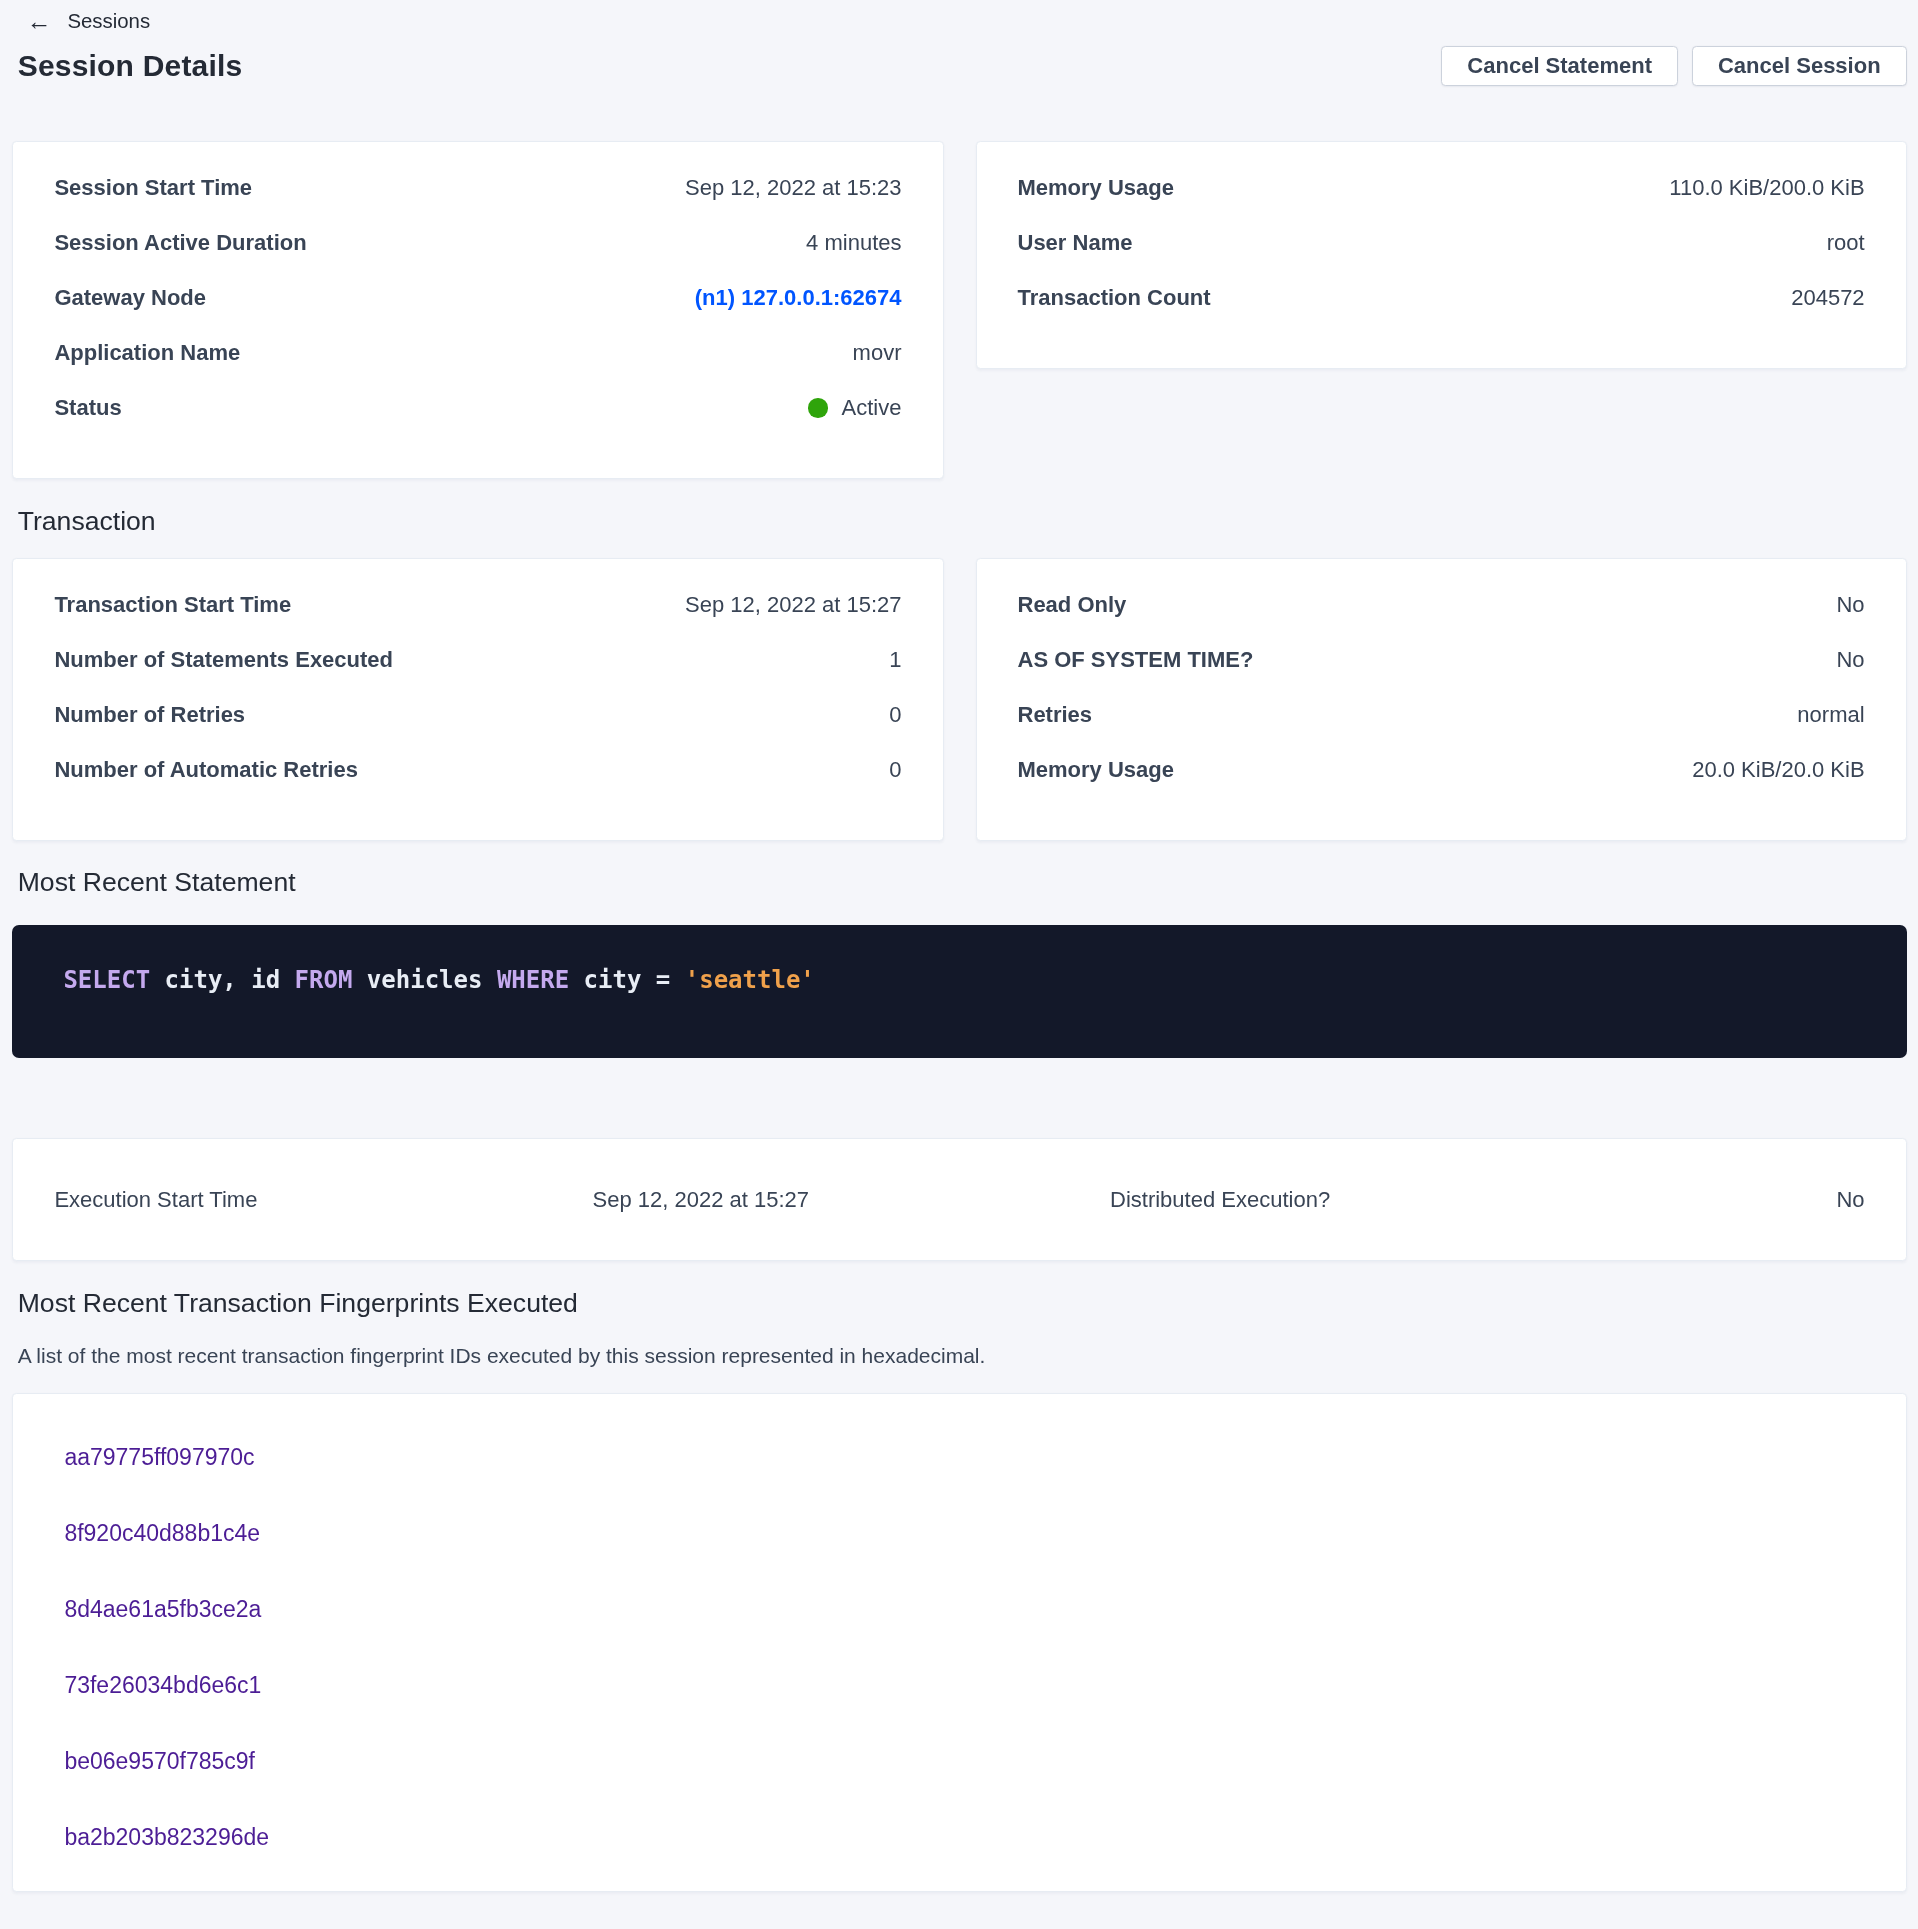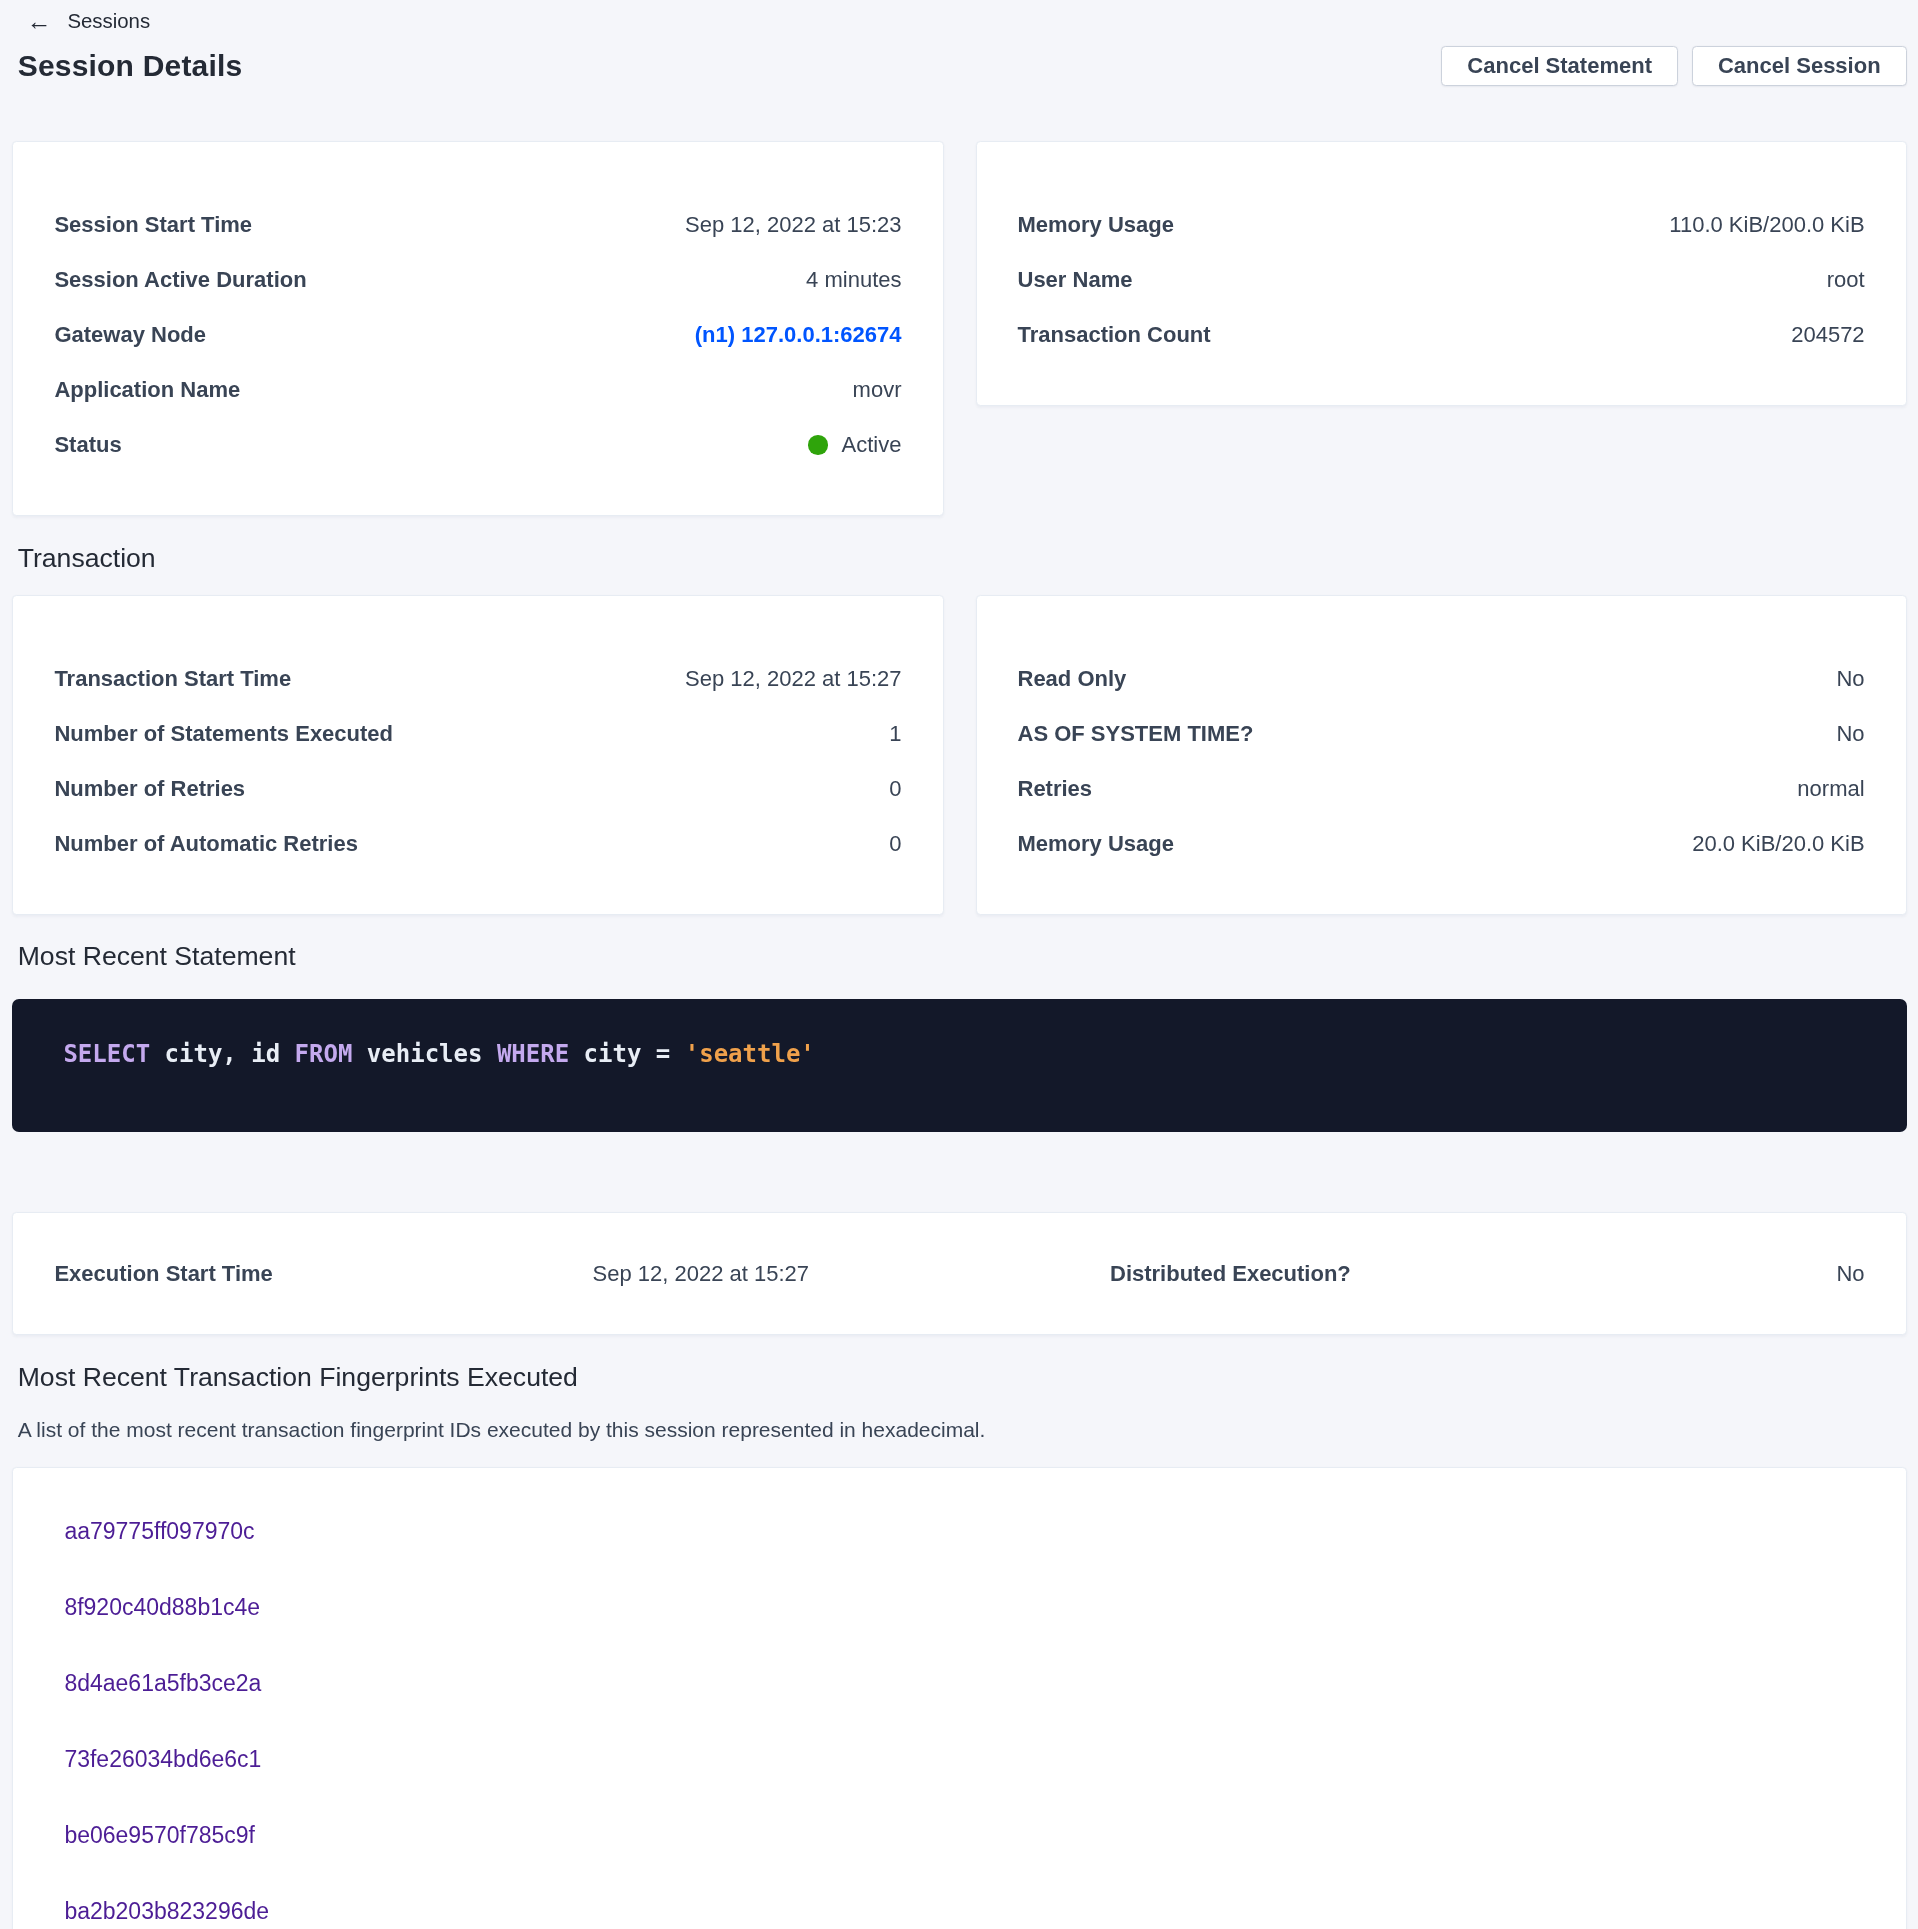--- a/index.html
+++ b/index.html
@@ -57,21 +57,21 @@
   }
 
   
   .cards-row { display: flex; gap: 32px; margin-top: 55px; align-items: flex-start; }
   .card {
     background: #ffffff;
     border: 0.9px solid #e7ecf3;
     border-radius: 4.4px;
     box-shadow: 0 1.8px 2.7px rgba(56,76,108,0.05);
   }
-  .summary-card { flex: 1 1 0; padding: 68px 41px 30px 41px; }
+  .summary-card { flex: 1 1 0; padding: 31px 41px 30px 41px; }
   .srow {
     display: flex;
     justify-content: space-between;
     align-items: flex-start;
     min-height: 55px;
     font-size: 22px;
     line-height: 29px;
   }
   .srow .label { font-weight: 700; color: #394455; padding-right: 26.6px; }
   .srow .value { font-weight: 400; color: #394455; text-align: right; white-space: nowrap; }
@@ -112,21 +112,21 @@
 
   
   .exec-card {
     margin-top: 80px;
     padding: 46px 41px;
     display: grid;
     grid-template-columns: 1fr 1fr;
     column-gap: 301px;
   }
   .exec-pair { display: flex; justify-content: space-between; align-items: baseline; font-size: 22px; line-height: 29px; }
-  .exec-pair .label { font-weight: 700; }
+  .exec-pair .label { font-weight: 400; }
   .exec-pair .value { font-weight: 400; text-align: right; }
 
   
   .desc { margin: 23px 0 0 5.3px; font-size: 21px; line-height: 28px; color: #394455; font-weight: 400; }
   .fp-card { margin-top: 23px; padding: 25px 51px 16px 51px; }
   .fp-item { font-size: 23px; line-height: 30px; padding: 23px 0; color: #4c1d95; }
 </style>
 </head>
 <body>
 

